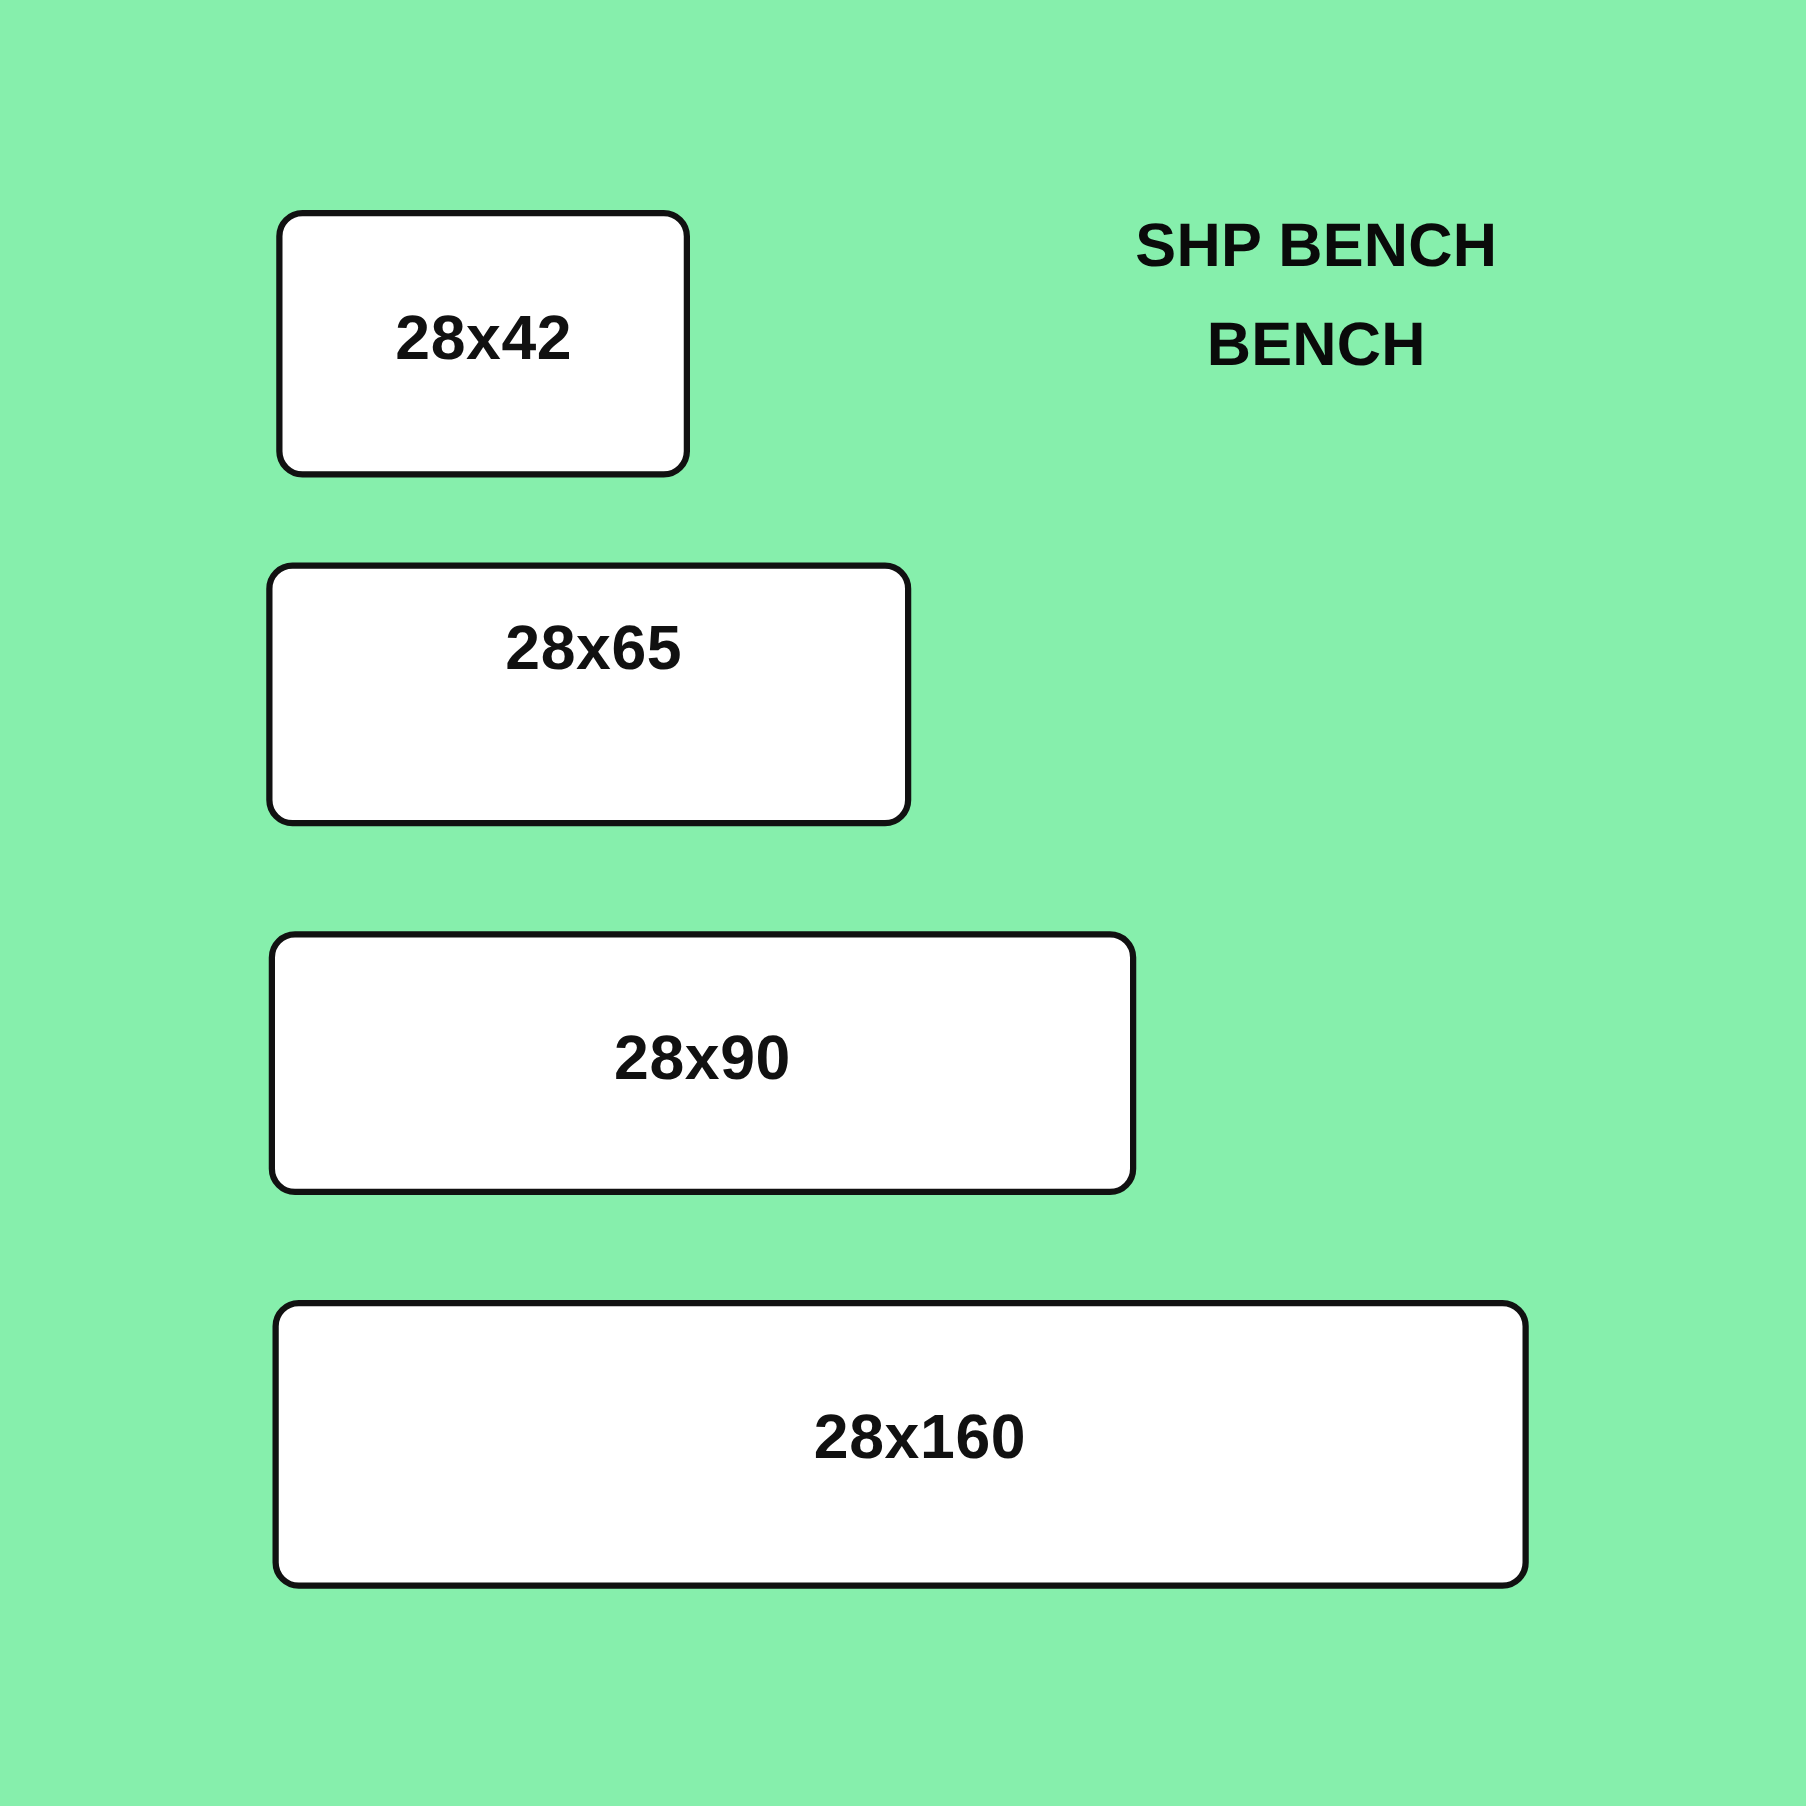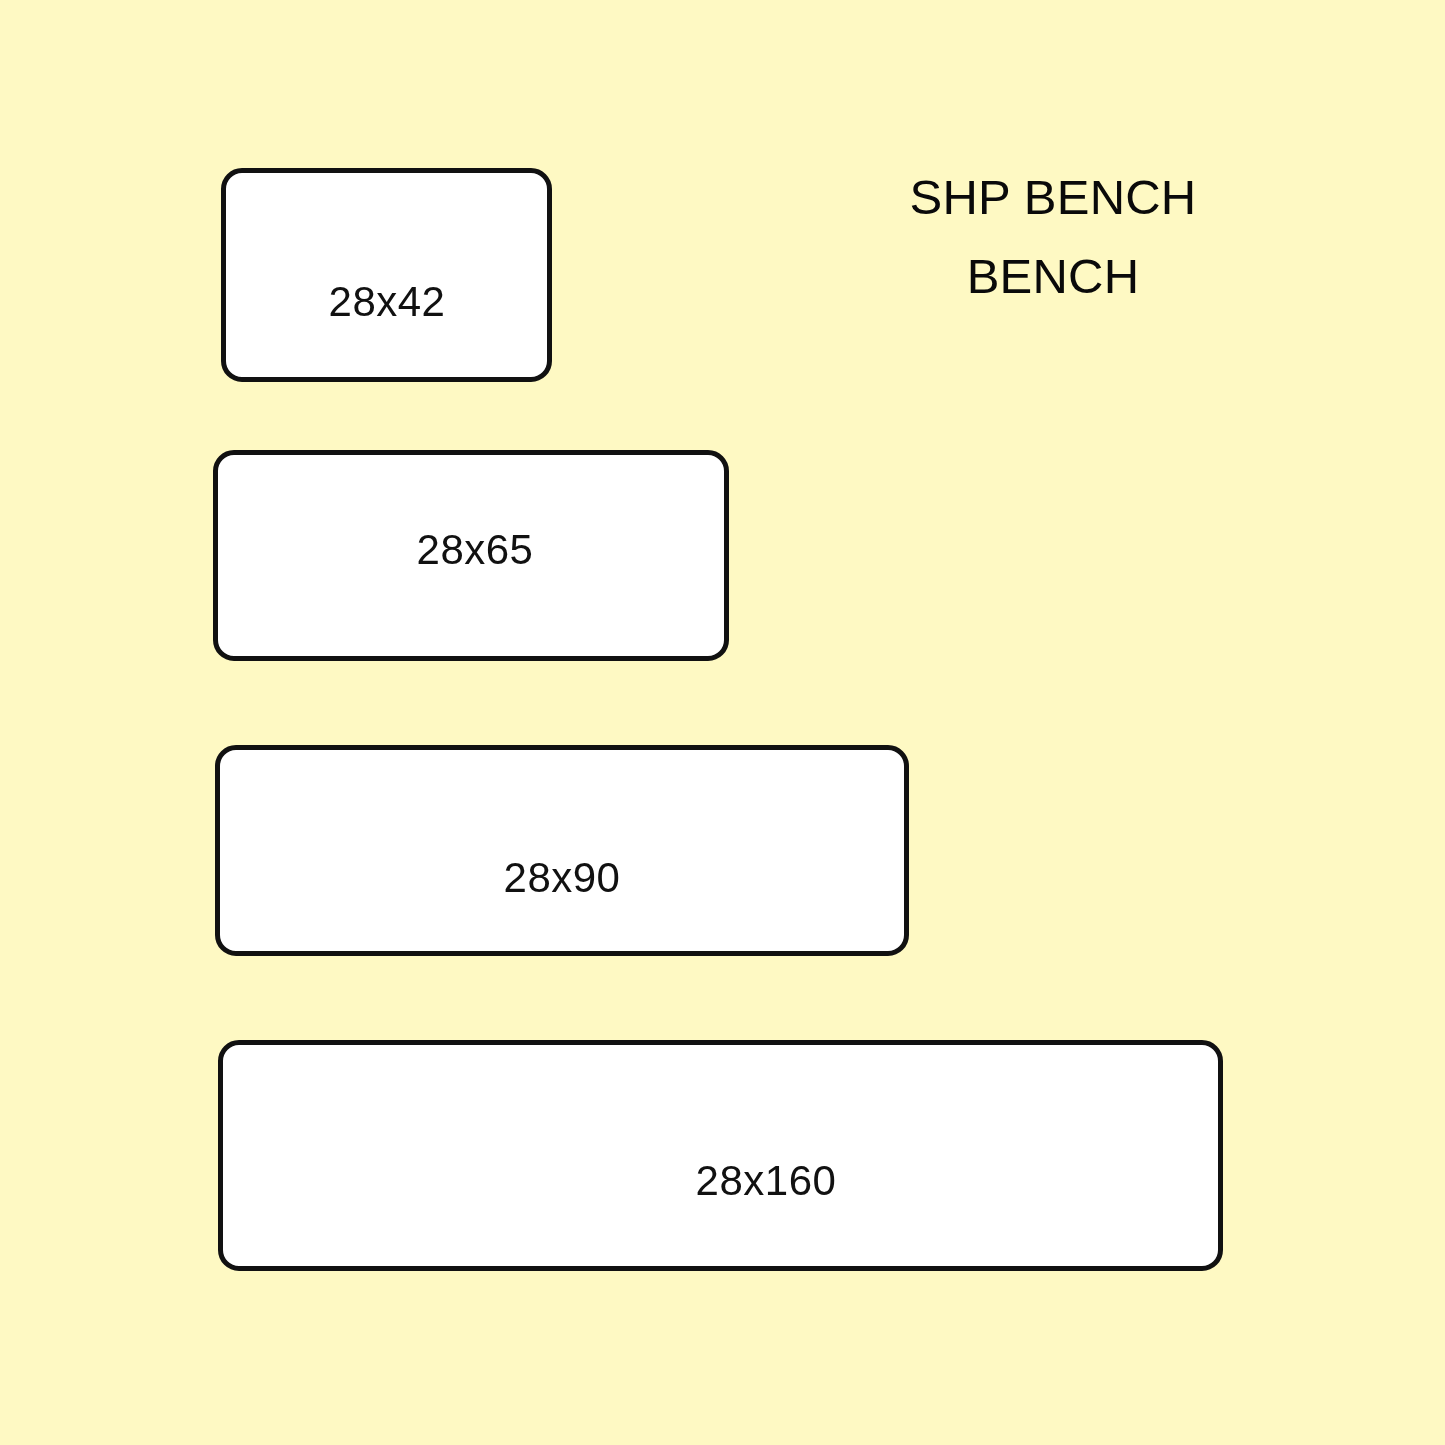--- a/index.html
+++ b/index.html
@@ -11,21 +11,22 @@
     height: 1445px;
     background: #ffffff;
     font-family: "Liberation Sans", sans-serif;
     overflow: hidden;
   }
 
   #canvas {
     position: relative;
     width: 1445px;
     height: 1445px;
-    background: #fef9c3;
+    background: #86efac;
+    font-weight: bold;
   }
 
   
   .title-block {
     position: absolute;
     left: 833px;
     top: 158px;
     width: 440px;
     text-align: center;
     color: #0a0a0a;
@@ -43,38 +44,37 @@
     position: absolute;
     box-sizing: border-box;
     background: #ffffff;
     border: 5px solid #111111;
     border-radius: 21px;
   }
 
   .board-label {
     position: absolute;
     color: #111111;
-    font-size: 42px;
+    font-size: 50px;
     line-height: 50px;
     letter-spacing: 0.5px;
     white-space: nowrap;
     transform: translate(-50%, -50%);
-    margin-top: 32px;
   }
 
   
   .board-1 { left: 221px;  top: 168px;  width: 331px;  height: 214px; }
   .board-2 { left: 213px;  top: 450px;  width: 516px;  height: 211px; }
   .board-3 { left: 215px;  top: 745px;  width: 694px;  height: 211px; }
   .board-4 { left: 218px;  top: 1040px; width: 1005px; height: 231px; }
 
   .label-1 { left: 387px;  top: 270px;  }
   .label-2 { left: 475px;  top: 518px;  }
   .label-3 { left: 562px;  top: 846px; text-align: center;  }
-  .label-4 { left: 766px;  top: 1149px; }
+  .label-4 { left: 736px;  top: 1149px; }
 </style>
 </head>
 <body>
 
 <div id="canvas">
 
   <div class="title-block">
     <span class="title-line">SHP BENCH</span>
     <span class="title-line">BENCH</span>
   </div>

